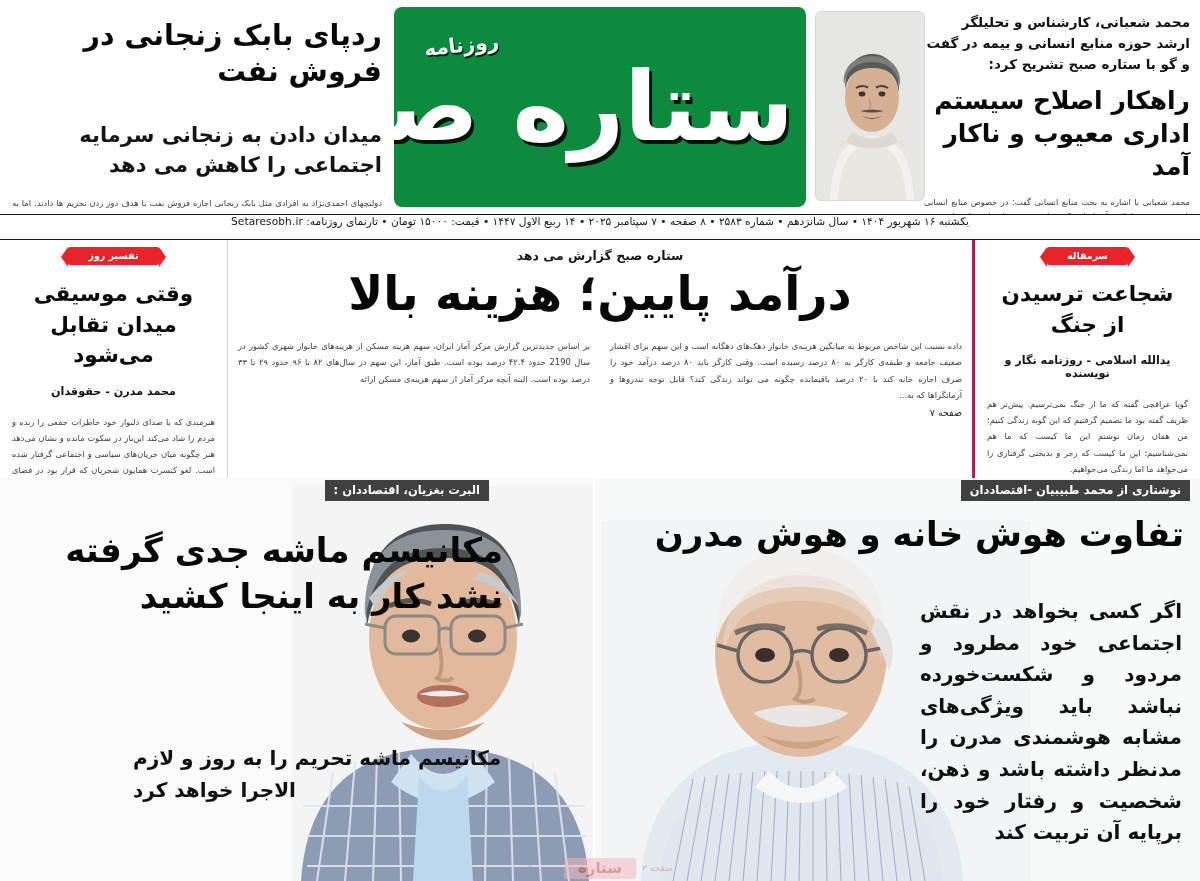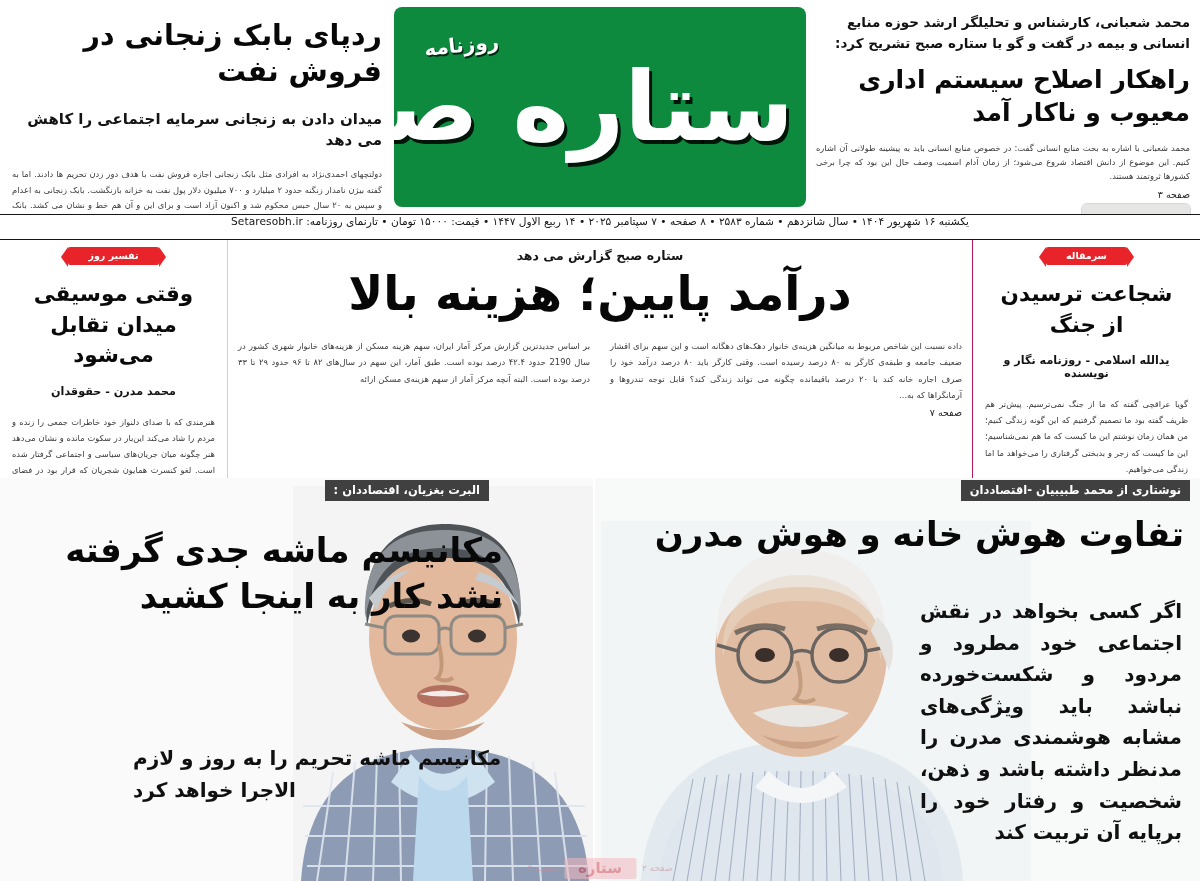--- a/index.html
+++ b/index.html
@@ -22,21 +22,21 @@
     position: absolute; top: 0; right: 0;
     width: 1200px; height: 214px;
     display: flex; flex-direction: row;
     background: #ffffff;
   }
 
   
   .top-right {
     width: 390px; height: 214px;
     padding: 8px 10px 4px 6px;
-    display: flex; flex-direction: column;
+    display: flex; flex-direction: row;
     gap: 0;
     order: 1;
     justify-content: space-between;
   }
   .tr-text { flex: 1; min-width: 0; text-align: right; padding-top: 4px; }
   .tr-kicker {
     font-size: 13.5px; font-weight: bold; line-height: 1.55;
     color: #121212; letter-spacing: -0.2px;
   }
   .tr-head {
@@ -97,22 +97,22 @@
     width: 390px; height: 214px;
     order: 3;
     padding: 18px 8px 4px 12px;
     text-align: right;
   }
   .tl-head {
     font-size: 28.5px; font-weight: bold; line-height: 1.25;
     color: #080808; letter-spacing: -0.6px;
   }
   .tl-sub {
-    font-size: 15px; font-weight: bold; line-height: 1.4;
-    color: #141414; margin-top: 20px; letter-spacing: -0.2px;
+    font-size: 21px; font-weight: bold; line-height: 1.4;
+    color: #141414; margin-top: 32px; letter-spacing: -0.2px;
   }
   .tl-body {
     font-size: 8.4px; line-height: 1.85; color: #3c3c3c;
     margin-top: 16px; text-align: justify;
   }
   .tl-page { font-size: 10px; color: #1c1c1c; margin-top: 4px; text-align: left; }
 
   
   #infobar {
     position: absolute; top: 214px; right: 0;
@@ -133,21 +133,21 @@
     width: 1200px; height: 238px;
     display: flex; flex-direction: row;
     background: #fff;
   }
   .side-col {
     width: 228px; height: 238px;
     padding: 4px 12px 6px 12px;
     text-align: center;
     position: relative;
   }
-  .side-col.right-col { order: 1; border-left: 1px solid #be185d; }
+  .side-col.right-col { order: 1; border-left: 3px solid #be185d; }
   .side-col.left-col  { order: 3; border-right: 1px solid #cfcfcf; }
 
   .ribbon {
     display: inline-block; position: relative;
     background: #e8242a; color: #ffffff;
     font-size: 9.5px; font-weight: bold;
     padding: 3px 20px 4px 20px;
     border-radius: 2px;
     margin-top: 2px;
   }

